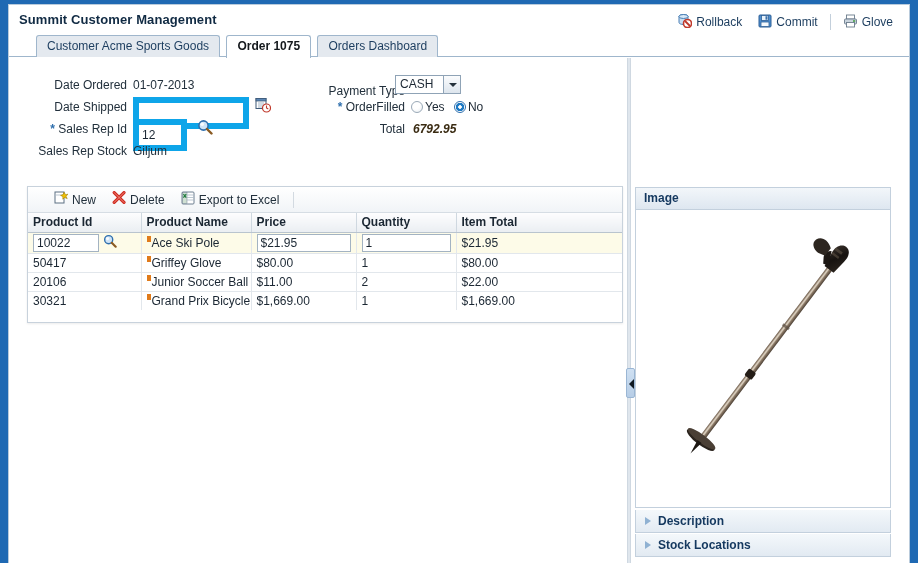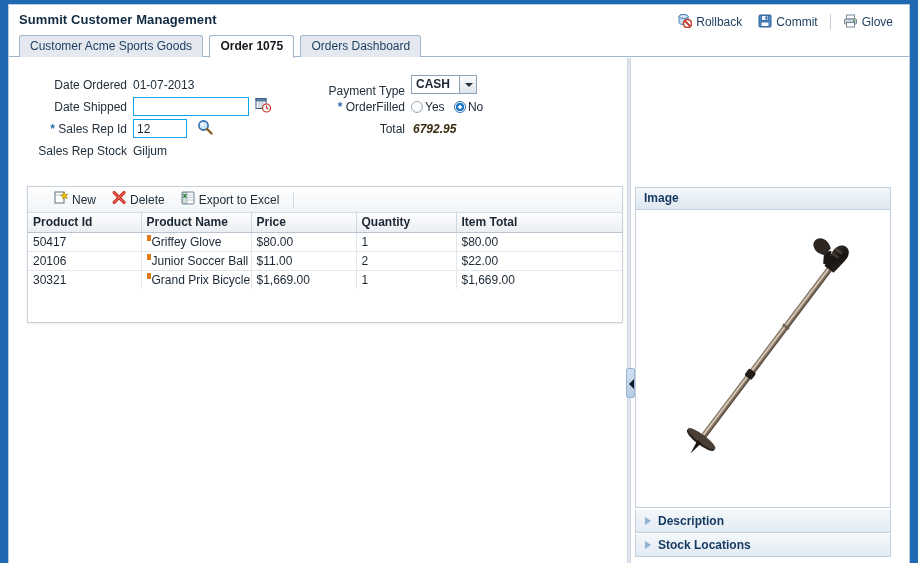--- a/index.html
+++ b/index.html
@@ -62,21 +62,21 @@
   .gt-sep {
     width: 1px; height: 16px;
     background: #c3cfdb;
     margin: 0 4px;
   }
 
   
   #tabstrip {
     position: relative;
     height: 22px;
-    padding-left: 10px;
+    padding-left: 27px;
     border-bottom: 1px solid #9fb6cc;
     background: #ffffff;
   }
   .tab {
     display: inline-block;
     height: 22px;
     line-height: 20px;
     padding: 0 10px;
     margin-right: 3px;
     font-size: 12px;
@@ -108,23 +108,23 @@
   #form-area {
     position: absolute;
     left: 0; top: 0; width: 610px; height: 112px;
   }
   .fld { position: absolute; font-size: 12px; color: #1b2733; }
   .lbl { text-align: right; color: #22303c; }
   .val { color: #22303c; }
   .req-star { color: #2f6fad; font-weight: bold; }
 
   .txtinput {
-    border: 1px solid #0ea5e9;
-    background: #ffffff;
-    height: 19px;
+    border: 6px solid #0ea5e9;
+    background: #ffffff;
+    height: 32px;
     font-family: "Liberation Sans", sans-serif;
     font-size: 12px;
     color: #1b2733;
     padding: 1px 3px;
     outline: none;
   }
 
   
   .sel-wrap {
     display: inline-flex;
@@ -409,21 +409,21 @@
             <circle cx="6.5" cy="6.5" r="4.6" fill="#cfe4f7" stroke="#2f6fad" stroke-width="1.6"></circle>
             <circle cx="5.2" cy="5.2" r="1.8" fill="#ffffff" opacity=".85"></circle>
             <path d="M10 10 L14.5 14.5" stroke="#8a5a22" stroke-width="2.4" stroke-linecap="round"></path>
           </svg>
         </span>
 
         <div class="fld lbl" style="left:8px; top:86px; width:110px;">Sales Rep Stock</div>
         <div class="fld val" style="left:124px; top:86px;">Giljum</div>
 
         <div class="fld lbl" style="left:300px; top:26px; width:96px;">Payment Type</div>
-        <div class="fld" style="left:402px; top:17px;font-weight:bold;">
+        <div class="fld" style="left:386px; top:17px;">
           <span class="sel-wrap">
             <span class="sel-text">CASH</span>
             <span class="sel-btn"></span>
           </span>
         </div>
 
         <div class="fld lbl" style="left:290px; top:42px; width:106px;">
           <span class="req-star">*</span>
           <span>OrderFilled</span>
         </div>
@@ -487,20 +487,44 @@
           <thead>
             <tr>
               <th>Product Id</th>
               <th>Product Name</th>
               <th>Price</th>
               <th>Quantity</th>
               <th style="border-right:none">Item Total</th>
             </tr>
           </thead>
           <tbody>
+            <tr class="sel">
+              <td>
+                <span class="cellflex">
+                  <input class="cellinput" style="width: 66px;" type="text" value="10022">
+                  <span>
+                    <svg width="14" height="14" viewBox="0 0 16 16">
+                      <circle cx="6.5" cy="6.5" r="4.6" fill="#cfe4f7" stroke="#2f6fad" stroke-width="1.6"></circle>
+                      <circle cx="5.2" cy="5.2" r="1.8" fill="#ffffff" opacity=".85"></circle>
+                      <path d="M10 10 L14.5 14.5" stroke="#8a5a22" stroke-width="2.4" stroke-linecap="round"></path>
+                    </svg>
+                  </span>
+                </span>
+              </td>
+              <td>
+                <span class="dirty"></span><span>Ace Ski Pole</span>
+              </td>
+              <td>
+                <input class="cellinput" type="text" value="$21.95" style="">
+              </td>
+              <td>
+                <input class="cellinput" type="text" value="1" style="">
+              </td>
+              <td style="border-right:none">$21.95</td>
+            </tr>
 
             <tr>
               <td>50417</td>
               <td>
                 <span class="dirty"></span><span>Griffey Glove</span>
               </td>
               <td>$80.00</td>
               <td>1</td>
               <td style="border-right:none">$80.00</td>
             </tr>

